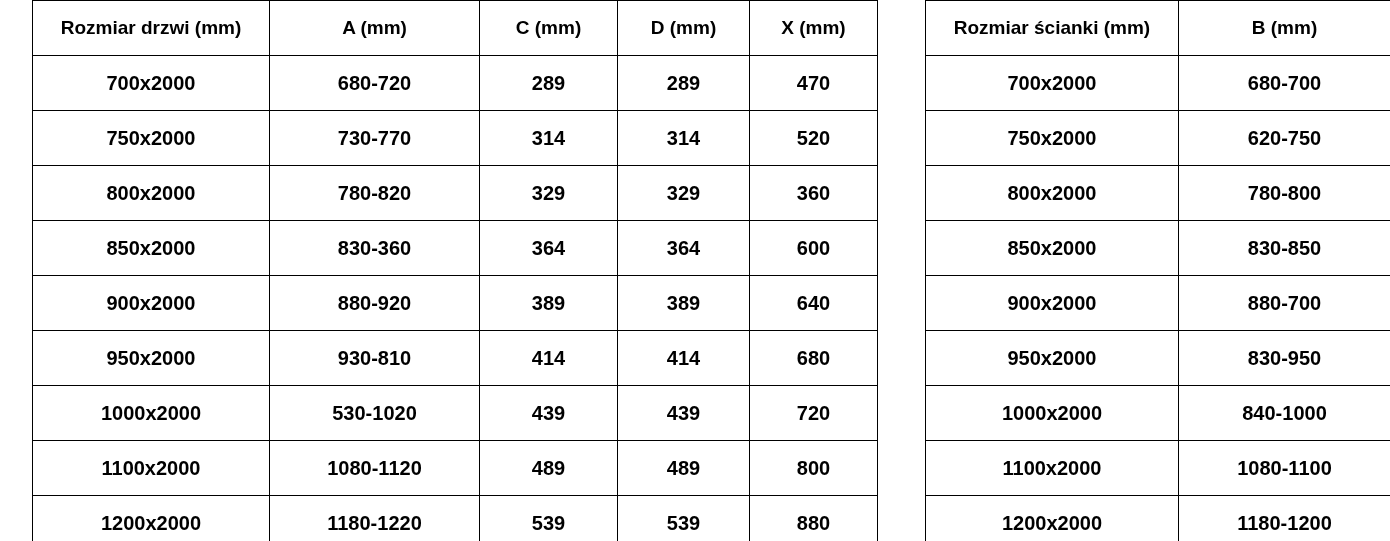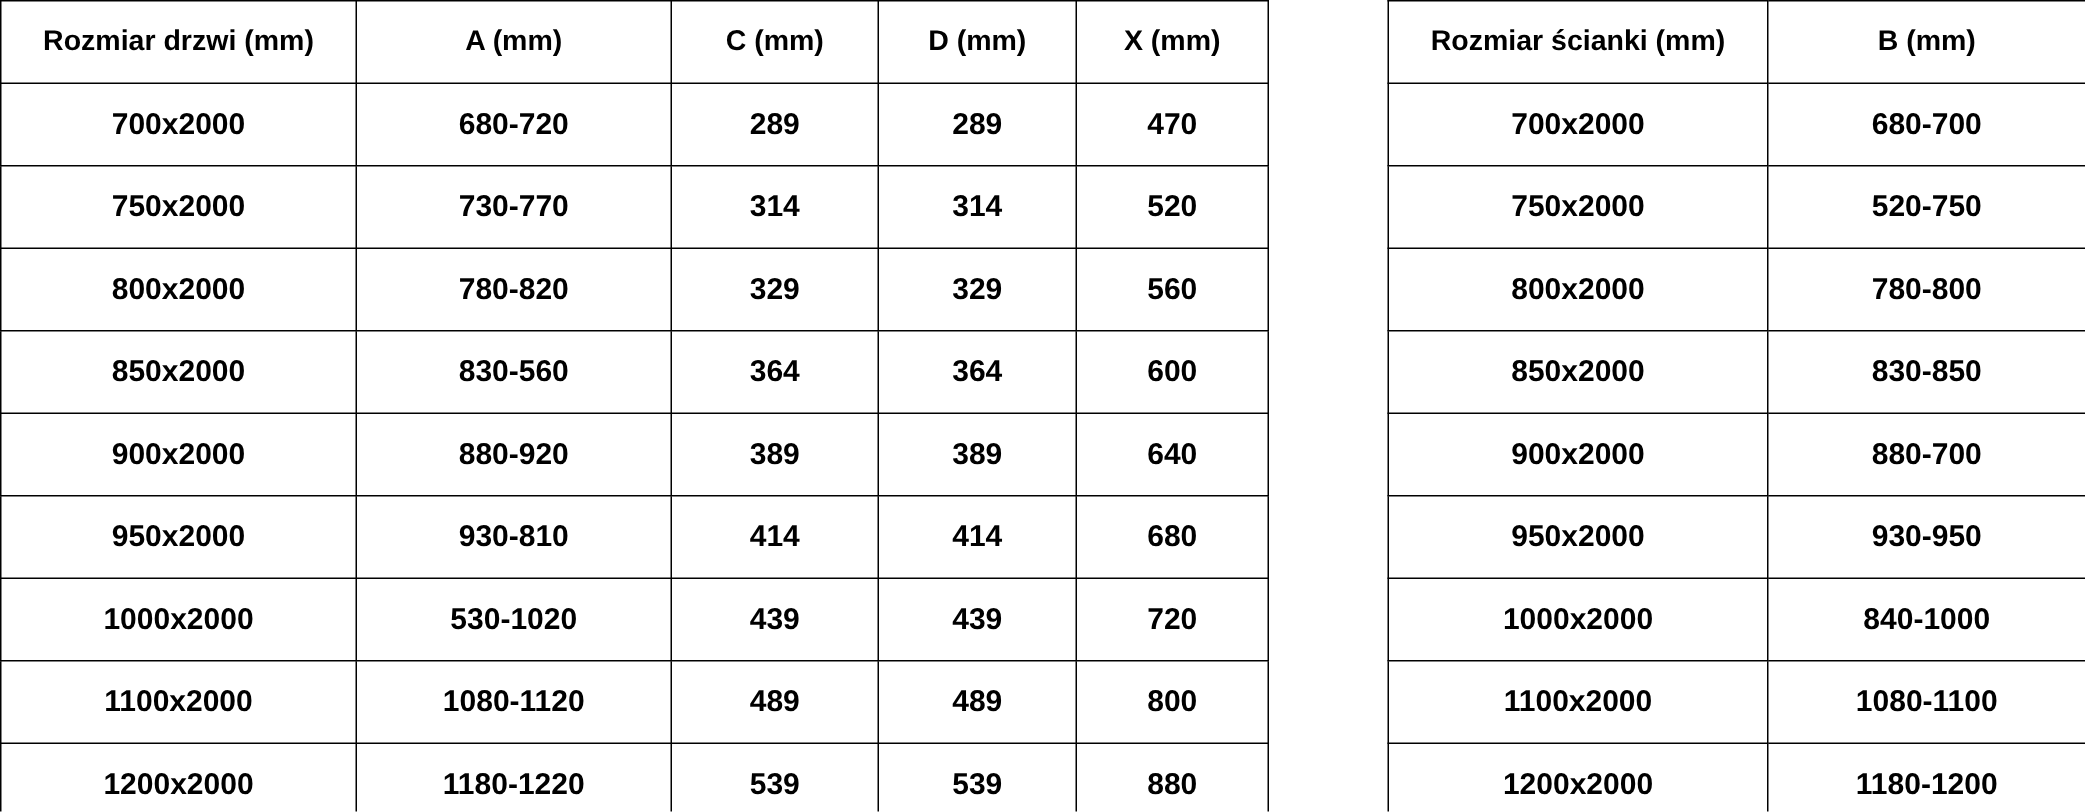--- a/index.html
+++ b/index.html
@@ -21,20 +21,21 @@
     display: flex;
     flex-direction: row;
     align-items: flex-start;
   }
   .table-wrap {
     box-sizing: border-box;
   }
   .table-left {
     width: 845px;
     height: 541px;
+    margin-left: 32px;
   }
   .gap {
     width: 80px;
     height: 541px;
   }
   .table-right {
     width: 465px;
     height: 541px;
   }
   table {
@@ -105,25 +106,25 @@
           <td>730-770</td>
           <td>314</td>
           <td>314</td>
           <td>520</td>
         </tr>
         <tr>
           <td>800x2000</td>
           <td>780-820</td>
           <td>329</td>
           <td>329</td>
-          <td>560</td>
+          <td>360</td>
         </tr>
         <tr>
           <td>850x2000</td>
-          <td>830-560</td>
+          <td>830-360</td>
           <td>364</td>
           <td>364</td>
           <td>600</td>
         </tr>
         <tr>
           <td>900x2000</td>
           <td>880-920</td>
           <td>389</td>
           <td>389</td>
           <td>640</td>
@@ -174,37 +175,37 @@
           <th>B (mm)</th>
         </tr>
       </thead>
       <tbody>
         <tr>
           <td>700x2000</td>
           <td>680-700</td>
         </tr>
         <tr>
           <td>750x2000</td>
-          <td>520-750</td>
+          <td>620-750</td>
         </tr>
         <tr>
           <td>800x2000</td>
           <td>780-800</td>
         </tr>
         <tr>
           <td>850x2000</td>
           <td>830-850</td>
         </tr>
         <tr>
           <td>900x2000</td>
           <td>880-700</td>
         </tr>
         <tr>
           <td>950x2000</td>
-          <td>930-950</td>
+          <td>830-950</td>
         </tr>
         <tr>
           <td>1000x2000</td>
           <td>840-1000</td>
         </tr>
         <tr>
           <td>1100x2000</td>
           <td>1080-1100</td>
         </tr>
         <tr>

